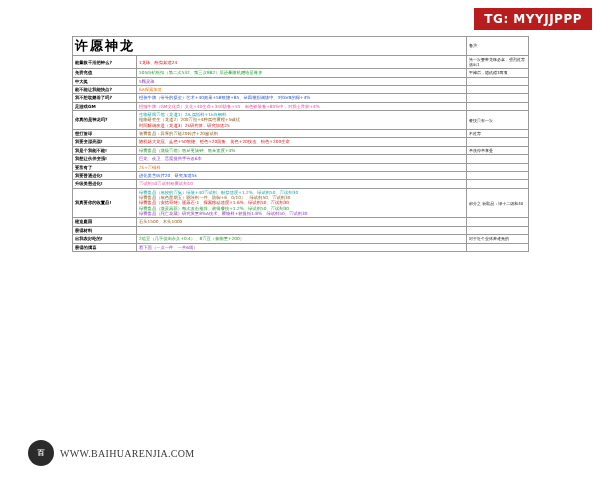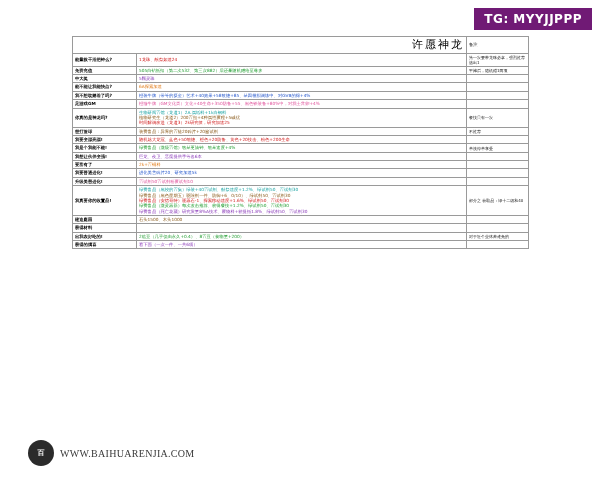--- a/index.html
+++ b/index.html
@@ -3,36 +3,36 @@
 <meta charset="utf-8">
 <style>
   html,body{margin:0;padding:0;}
   body{
     width:600px;height:480px;background:#ffffff;
     font-family:"DejaVu Sans","Liberation Sans",sans-serif;
     position:relative;overflow:hidden;
   }
   .tg-badge{
     position:absolute;top:8px;right:8px;
-    background:#701a75;color:#fff;font-weight:bold;
+    background:#b91c1c;color:#fff;font-weight:bold;
     font-size:12px;padding:4px 10px;letter-spacing:.5px;
   }
   .sheet{
     position:absolute;left:72px;top:36px;width:456px;
   }
   table.main{
     border-collapse:collapse;width:456px;table-layout:fixed;
     font-size:4.3px;line-height:1.25;
   }
   table.main td,table.main th{
     border:1px solid #9a9a9a;padding:1px 2px;vertical-align:middle;
     word-break:break-all;
   }
   .title-row td{
-    text-align:right;font-weight:normal;font-size:11px;padding:4px 2px;
+    text-align:left;font-weight:bold;font-size:13px;padding:4px 2px;
     letter-spacing:2px;
   }
   .title-row td.note{font-weight:normal;font-size:4.3px;letter-spacing:0;}
   col.c1{width:64px;}
   col.c2{width:330px;}
   col.c3{width:62px;}
   td.label{font-weight:bold;text-align:left;padding-left:3px;}
   td.val{text-align:left;}
   td.note{text-align:left;color:#222;font-size:4px;}
   .red{color:#d11a1a;}

